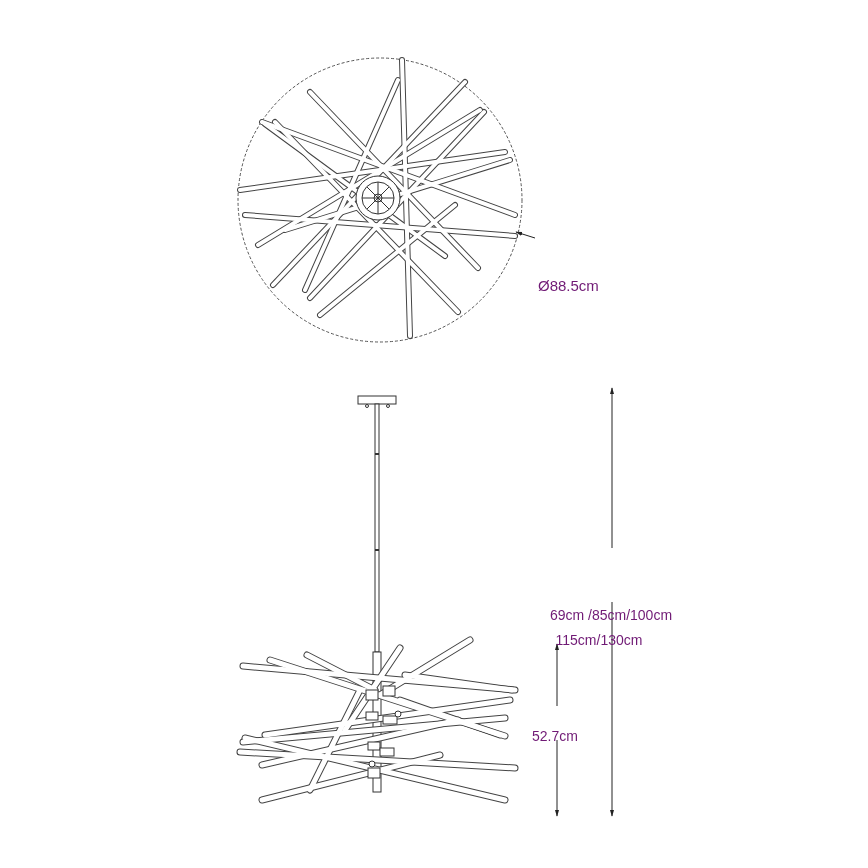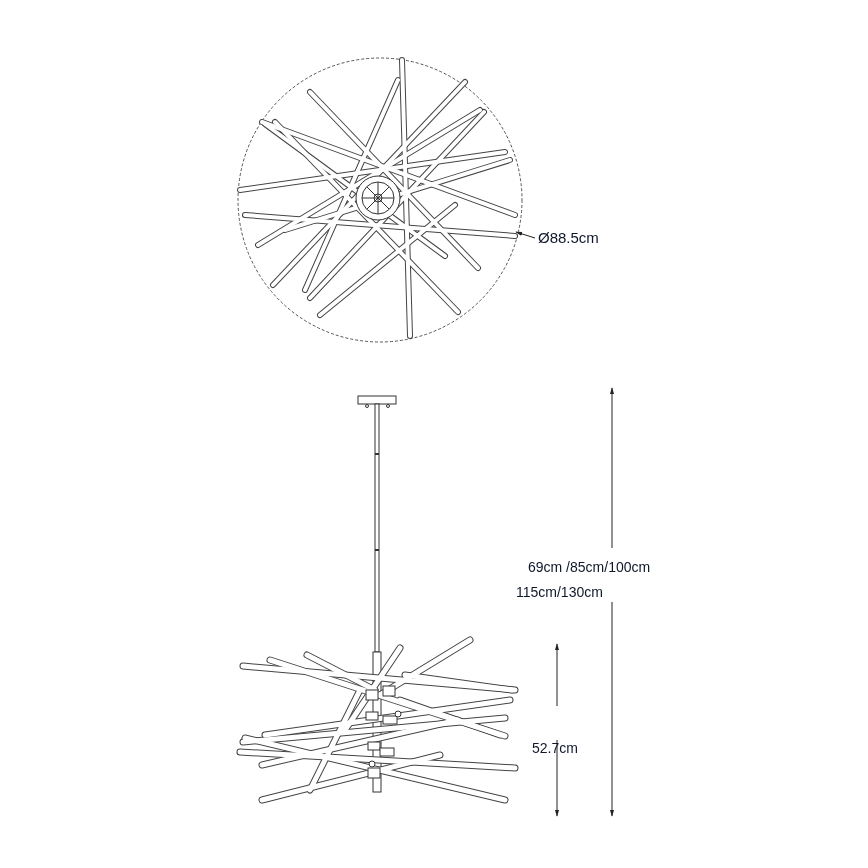--- a/index.html
+++ b/index.html
@@ -1,19 +1,19 @@
 <!DOCTYPE html>
 <html><head>
 <meta charset="utf-8">
 <style>
   html, body { margin: 0; padding: 0; background: #ffffff; }
   body { width: 868px; height: 868px; position: relative; overflow: hidden; font-family: "Liberation Sans", sans-serif; color: #222; }
   svg.drawing { position: absolute; left: 0; top: 0; }
-  .label { position: absolute; font-size: 14px; color: #0f172a; white-space: nowrap; line-height: 16px; }
-  .label.center { }
+  .label { position: absolute; font-size: 14px; color: #701a75; white-space: nowrap; line-height: 16px; margin-top: 48px; }
+  .label.center { text-align: center; }
 </style>
 </head>
 <body>
 
 <svg class="drawing" width="868" height="868" viewBox="0 0 868 868" xmlns="http://www.w3.org/2000/svg">
   <defs>
     <marker id="arrowEnd" viewBox="0 0 10 10" refX="9" refY="5" markerWidth="7" markerHeight="7" orient="auto">
       <path d="M0,2 L10,5 L0,8 Z" fill="#222"></path>
     </marker>
     <marker id="arrowStart" viewBox="0 0 10 10" refX="1" refY="5" markerWidth="7" markerHeight="7" orient="auto">
@@ -123,13 +123,13 @@
     <line x1="612" y1="548" x2="612" y2="388" marker-end="url(#arrowEnd)"></line>
     <line x1="612" y1="602" x2="612" y2="816" marker-end="url(#arrowEnd)"></line>
     <line x1="557" y1="706" x2="557" y2="644" marker-end="url(#arrowEnd)"></line>
     <line x1="557" y1="740" x2="557" y2="816" marker-end="url(#arrowEnd)"></line>
   </g>
 </svg>
 
 <div class="label" style="left:538px; top:230px; font-size:15px;">Ø88.5cm</div>
 <div class="label center" style="left:528px; top:559px; width:166px;">69cm /85cm/100cm</div>
 <div class="label center" style="left:516px; top:584px; width:166px;">115cm/130cm</div>
-<div class="label" style="left:532px; top:740px;">52.7cm</div>
+<div class="label" style="left:532px; top:680px;">52.7cm</div>
 
 </body></html>

